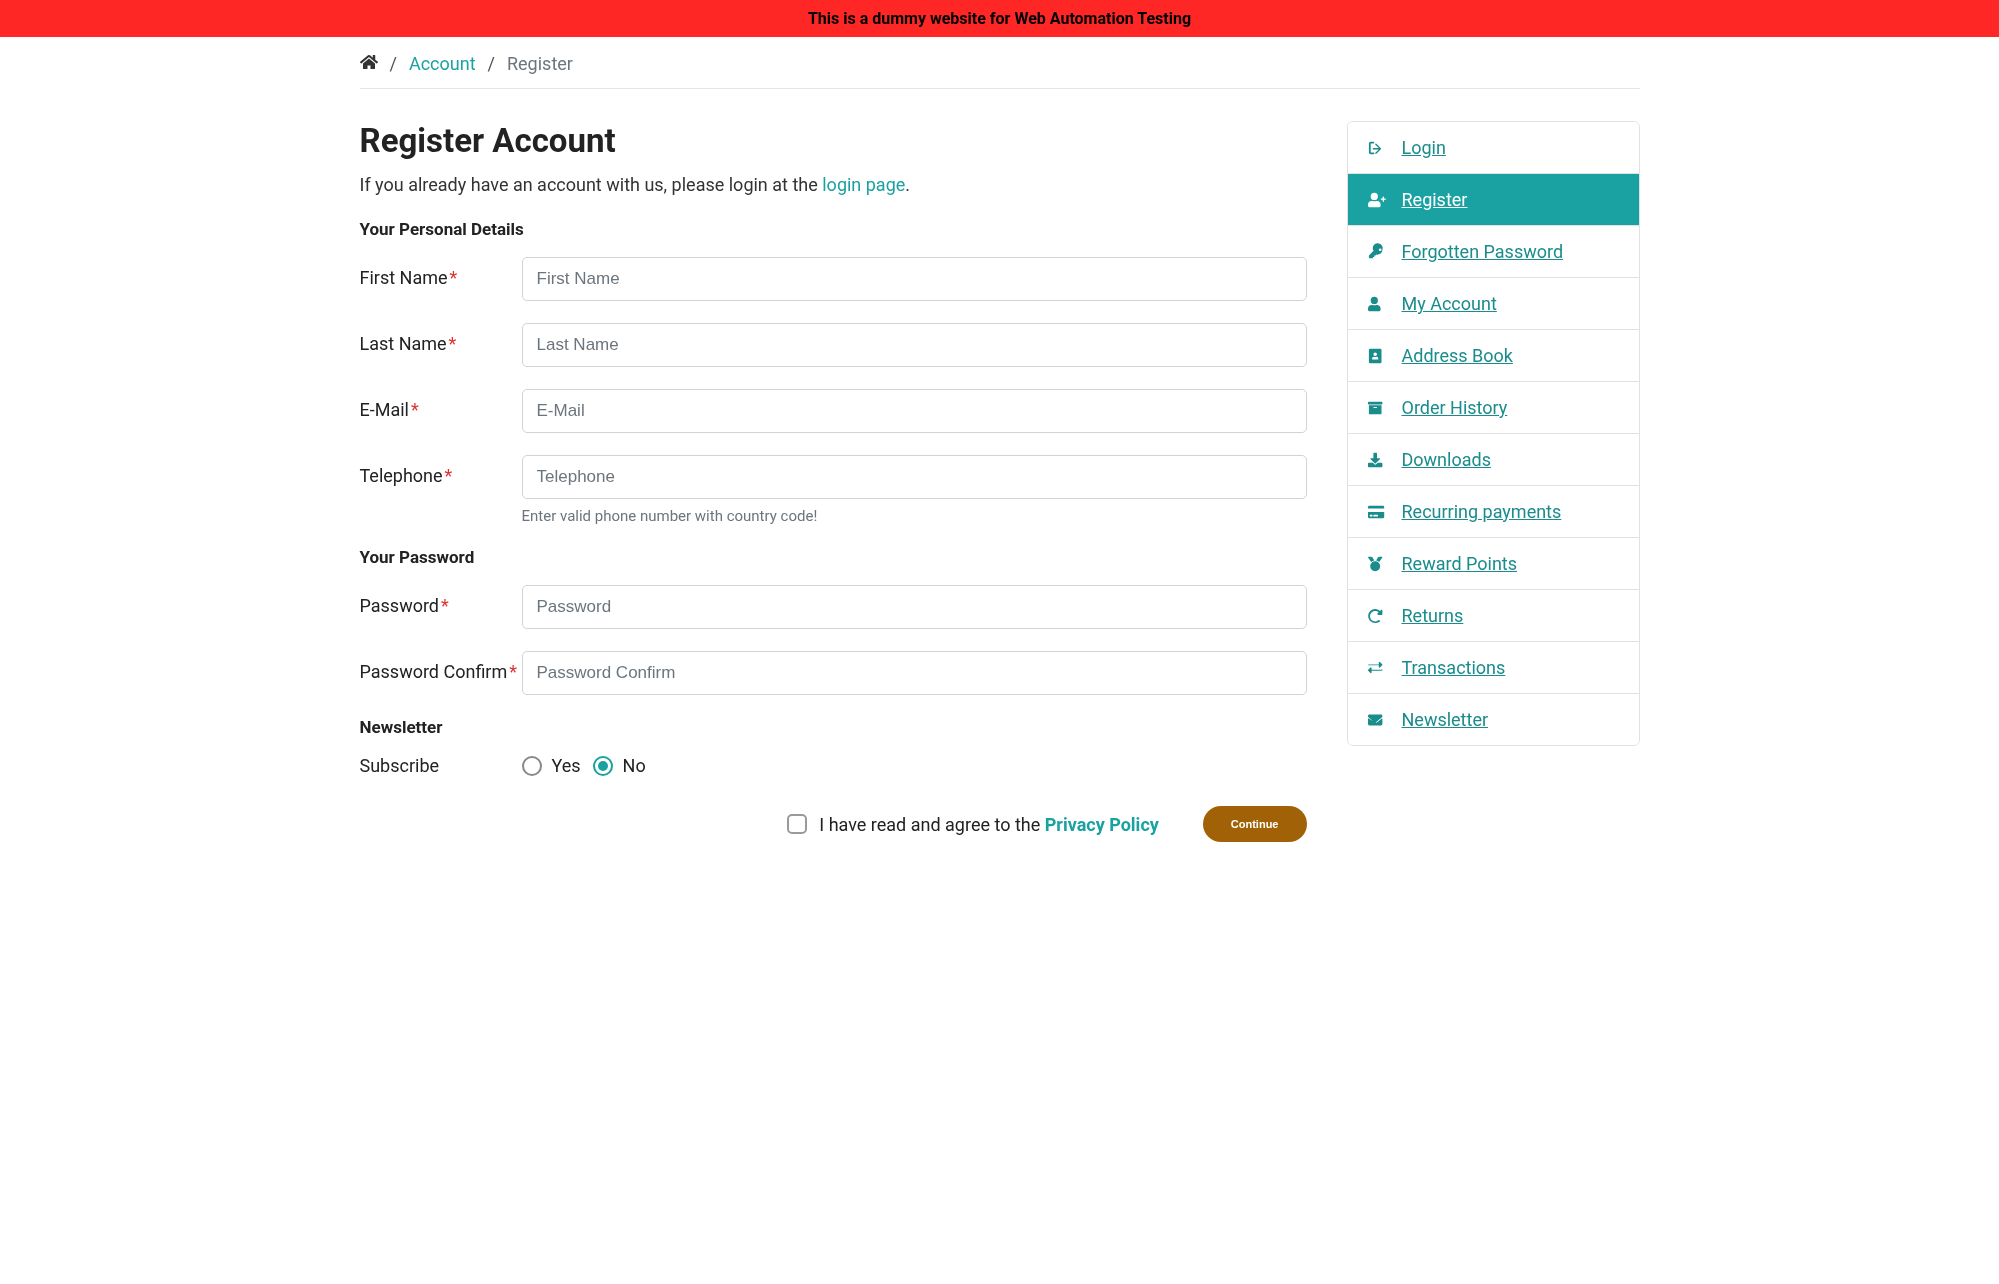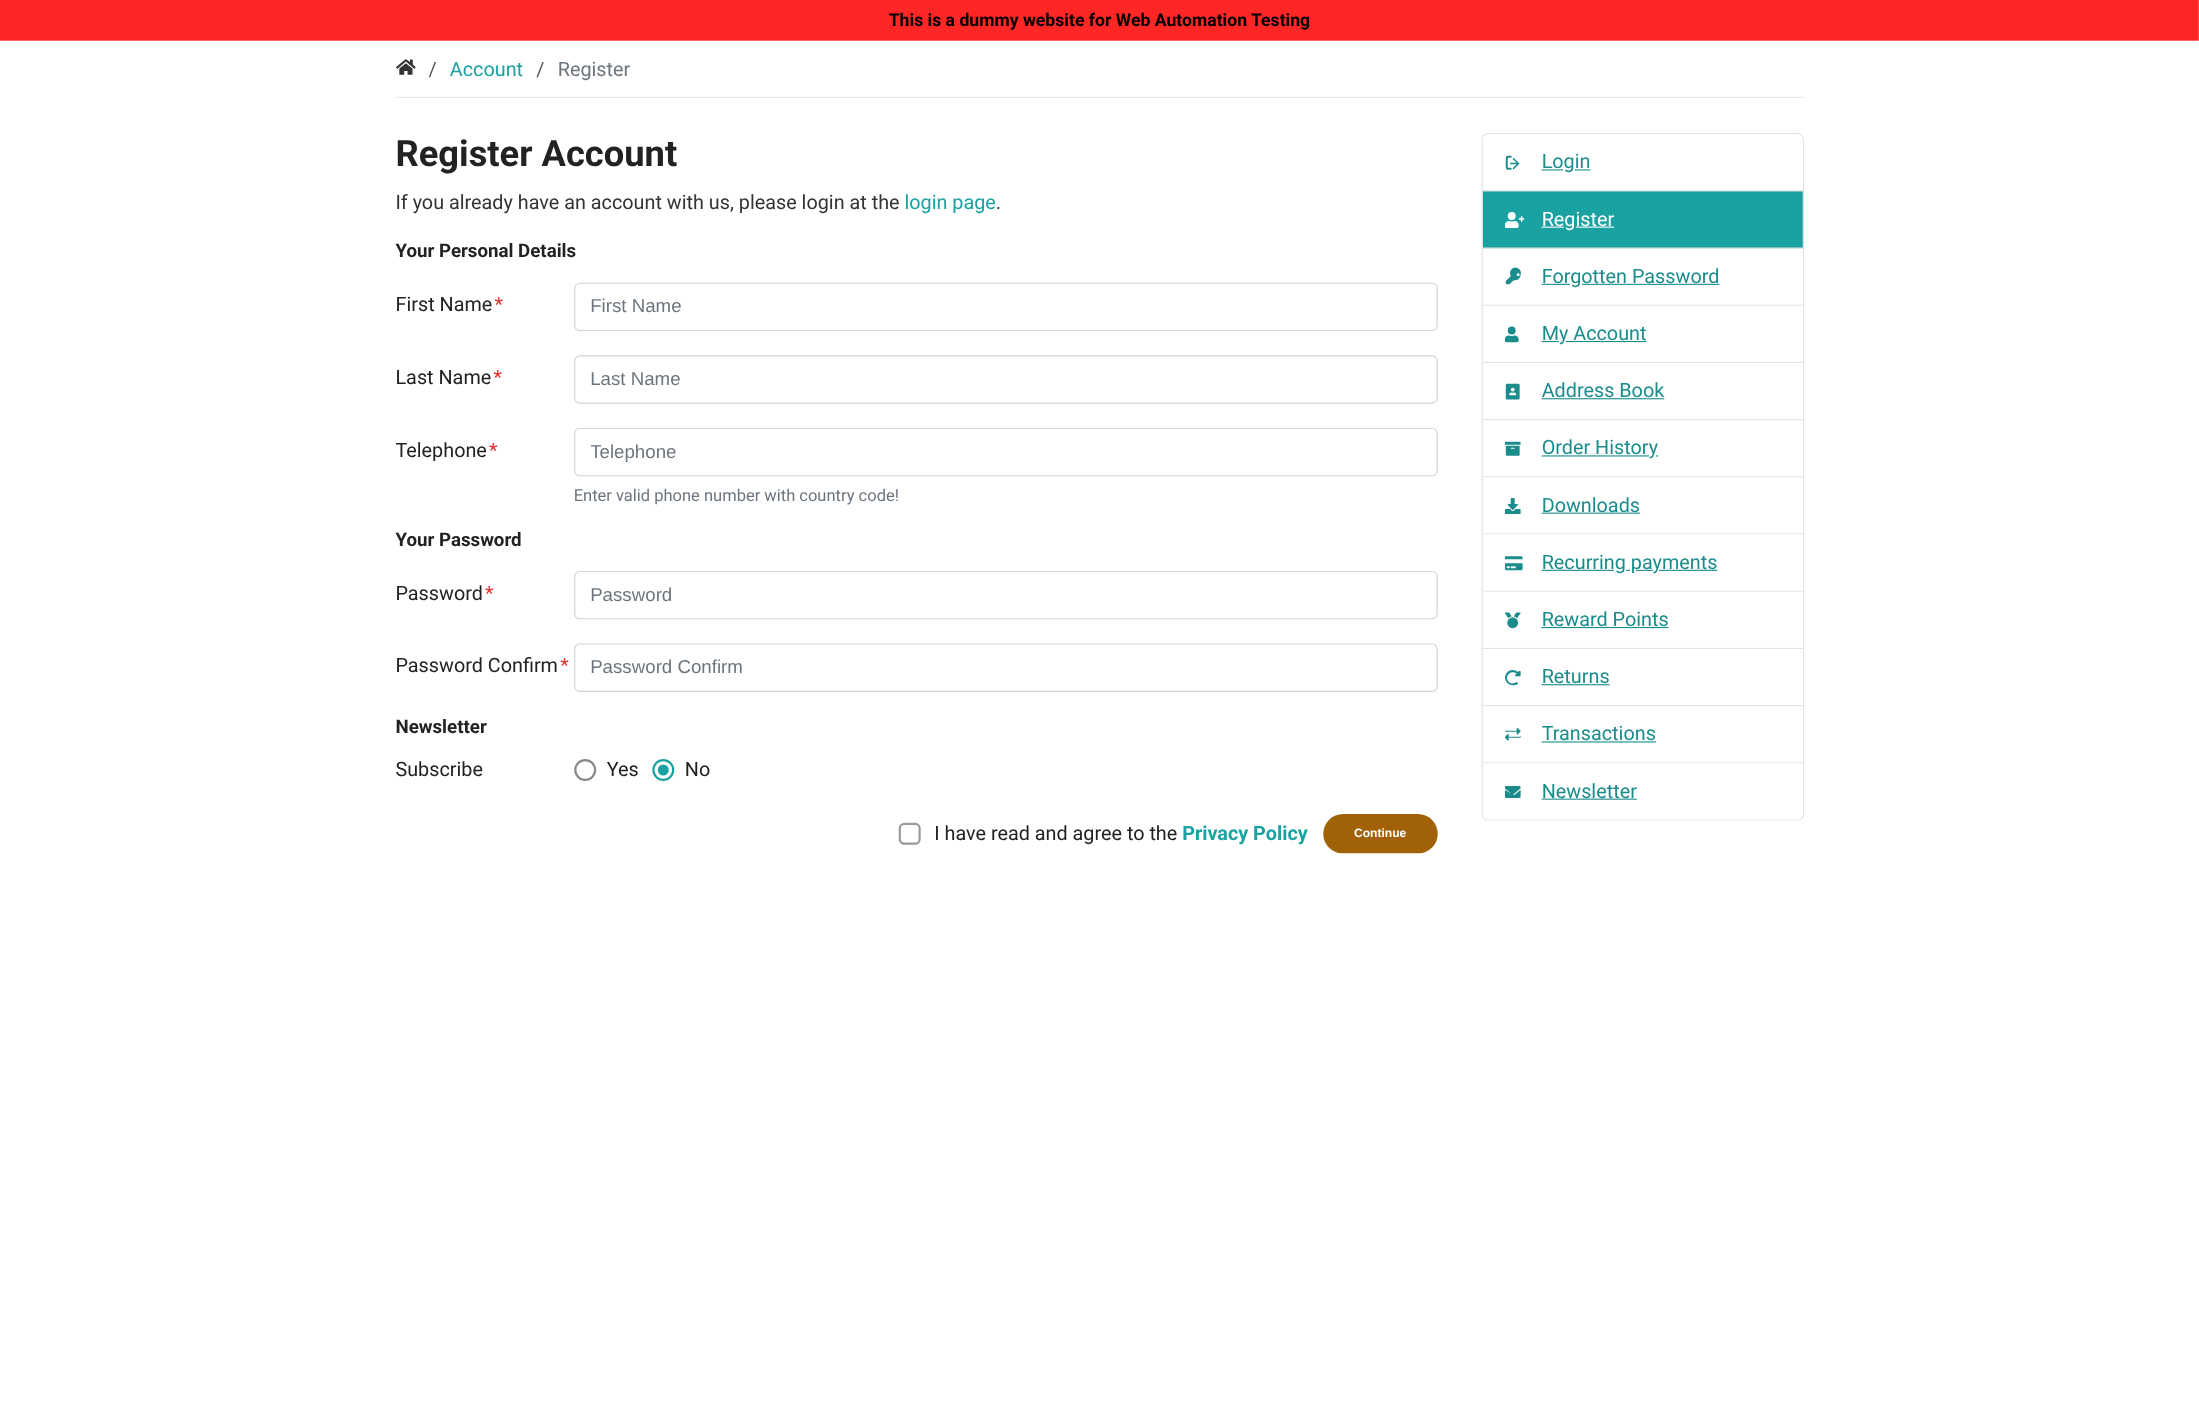--- a/index.html
+++ b/index.html
@@ -113,21 +113,21 @@
   }
   .radio-dot {
     width: 10px; height:10px; border-radius:50%;
     background:#1aa2a2;
   }
   .radio-label { font-size: 18px; color:#222; }
   .footer-row {
     display:flex;
     justify-content:flex-end;
     align-items:center;
-    gap: 14px;
+    gap: 44px;
     margin-top: 30px;
   }
   .agree-wrap {
     display:flex;
     align-items:center;
     gap: 12px;
   }
   .checkbox-box {
     width: 20px; height:20px;
     border: 2px solid #9a9a9a;
@@ -215,20 +215,28 @@
 
       <div class="form-row">
         <label class="form-label">
           <span>Last Name</span><span class="req">*</span>
         </label>
         <div class="form-field">
           <input class="text-input" type="text" placeholder="Last Name" style="">
         </div>
       </div>
 
+      <div class="form-row">
+        <label class="form-label">
+          <span>E-Mail</span><span class="req">*</span>
+        </label>
+        <div class="form-field">
+          <input class="text-input" type="email" placeholder="E-Mail" style="">
+        </div>
+      </div>
 
       <div class="form-row">
         <label class="form-label">
           <span>Telephone</span><span class="req">*</span>
         </label>
         <div class="form-field">
           <input class="text-input" type="tel" placeholder="Telephone" style="">
           <div class="help-text">Enter valid phone number with country code!</div>
         </div>
       </div>

